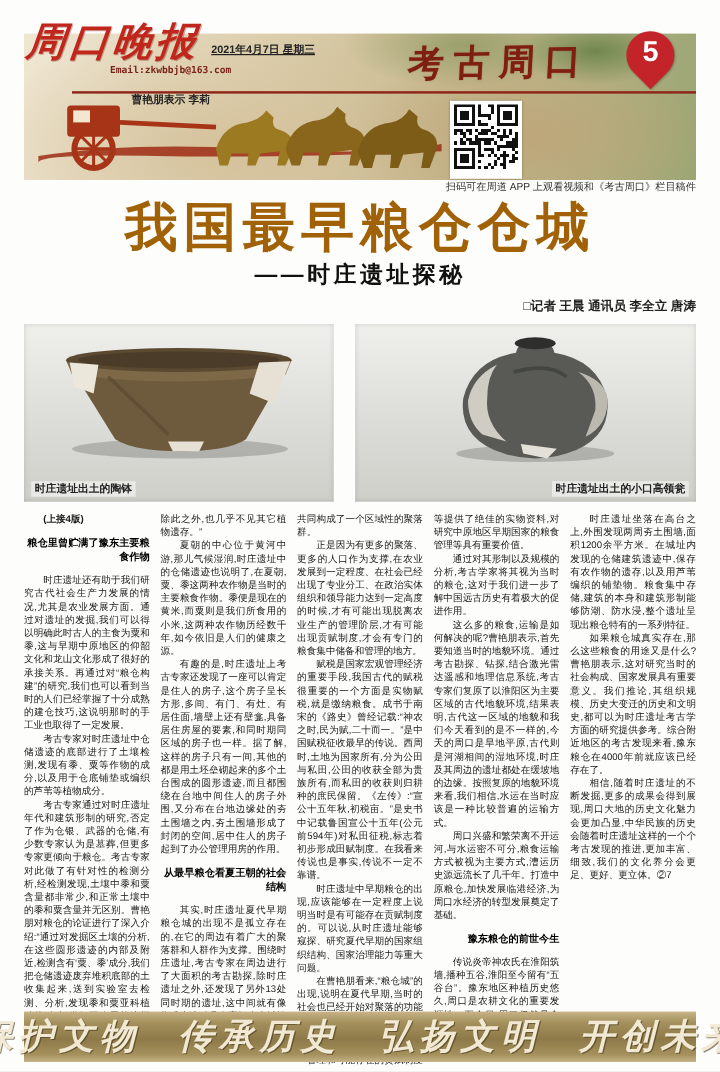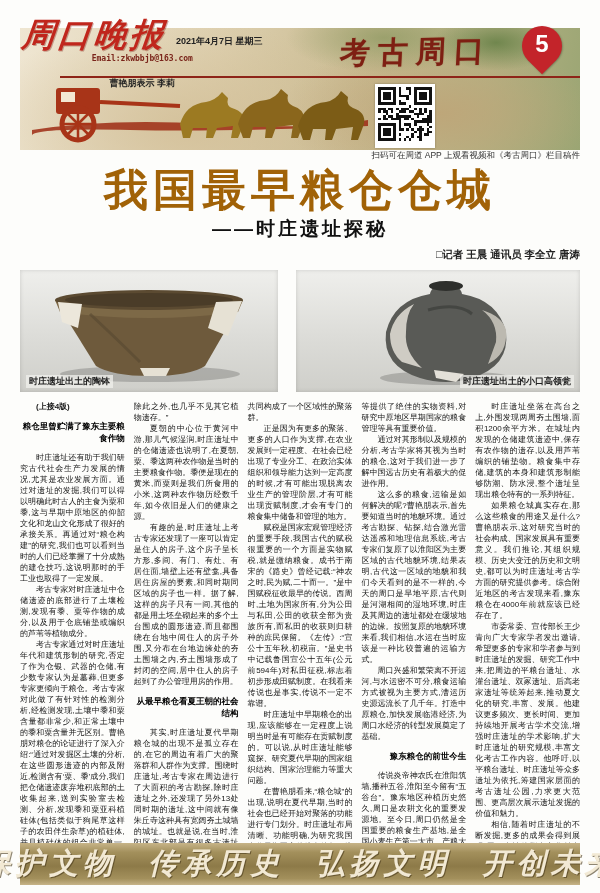--- a/index.html
+++ b/index.html
@@ -13,21 +13,21 @@
         radial-gradient(90px 40px at 85% 12%, rgba(90,120,60,.75), rgba(90,120,60,0) 70%),
         radial-gradient(140px 50px at 65% 8%, rgba(120,140,80,.55), rgba(120,140,80,0) 70%),
         radial-gradient(200px 90px at 75% 70%, rgba(190,165,120,.9), rgba(190,165,120,0) 80%),
         radial-gradient(260px 120px at 30% 80%, rgba(210,190,150,.8), rgba(210,190,150,0) 85%),
         linear-gradient(100deg,#efe6d2 0%,#ddcfae 35%,#c9bb92 60%,#b3b183 82%,#9aa573 100%);}
   .masthead{position:absolute;left:2px;top:0;z-index:3;}
   .paper-title{font-family:"DejaVu Serif",serif;font-style:italic;font-weight:bold;
       font-size:33px;line-height:34px;color:#c0261c;letter-spacing:3px;
       text-shadow:1px 1px 0 rgba(120,20,10,.35);transform:skew(-6deg);}
   .mast-row{display:flex;align-items:flex-end;gap:10px;}
-  .date-line{font-size:9px;color:#222;font-weight:bold;padding-bottom:4px;}
+  .date-line{font-size:9px;color:#222;font-weight:bold;padding-bottom:4px;text-decoration:underline;}
   .mast-sub{display:flex;gap:14px;margin-top:2px;align-items:center;flex-direction:column;}
   .contact-line{font-family:"DejaVu Sans Mono",monospace;font-size:8px;color:#7a241a;font-weight:bold;}
   .editor-line{font-size:9px;color:#222;font-weight:bold;}
   .red-rule{position:absolute;left:40px;right:0;top:58px;height:2px;background:#8e2418;z-index:2;}
   .chariot{position:absolute;left:10px;top:62px;z-index:2;}
   .column-title{position:absolute;right:88px;top:14px;z-index:3;
       font-family:"DejaVu Serif",serif;font-weight:bold;font-size:30px;color:#7e1f12;
       letter-spacing:8px;transform:skew(-4deg) rotate(-1deg);
       text-shadow:0 0 1px rgba(126,31,18,.6);}
   .pin{position:absolute;right:18px;top:8px;width:40px;height:40px;z-index:4;}
@@ -38,21 +38,21 @@
   .qr-wrap{position:absolute;right:145px;top:66px;z-index:3;background:#fff;padding:3px;
       box-shadow:0 0 2px rgba(0,0,0,.3);}
   .qr-caption{position:absolute;right:0;top:132px;z-index:3;font-size:8.5px;color:#333;
       white-space:nowrap;}
   
   .headline-block{position:relative;text-align:center;margin-top:16px;height:96px;}
   .headline{font-size:44px;line-height:48px;font-weight:900;letter-spacing:5px;color:#a16207;}
   .subheadline{font-size:19px;font-weight:bold;letter-spacing:3px;margin-top:2px;color:#111;}
   .byline{font-size:10.5px;font-weight:bold;margin-top:6px;color:#222;text-align:right;}
   
-  .photos{display:flex;gap:18px;margin-top:8px;height:122px;}
+  .photos{display:flex;gap:18px;margin-top:8px;height:148px;}
   .photo{position:relative;flex-shrink:0;overflow:hidden;
       background:linear-gradient(180deg,#efefec 0%,#dcdcd8 55%,#cfcfca 100%);
       box-shadow:inset 0 0 4px rgba(0,0,0,.15);}
   .photo.left{width:258px;} .photo.right{width:284px;}
   .photo-caption{position:absolute;bottom:4px;font-size:9px;color:#222;font-weight:bold;
       background:rgba(240,240,236,.75);padding:0 3px;}
   .photo.left .photo-caption{left:6px;} .photo.right .photo-caption{right:6px;}
   
   .article{margin-top:9px;height:468px;column-count:5;column-gap:9px;column-fill:auto;
       overflow:hidden;text-align:justify;font-size:8px;line-height:11px;color:#161616;}
@@ -392,21 +392,20 @@
       <p>赋税是国家宏观管理经济的重要手段,我国古代的赋税很重要的一个方面是实物赋税,就是缴纳粮食。成书于南宋的《路史》曾经记载:“神农之时,民为赋,二十而一。”是中国赋税征收最早的传说。西周时,土地为国家所有,分为公田与私田,公田的收获全部为贵族所有,而私田的收获则归耕种的庶民保留。《左传》:“宣公十五年秋,初税亩。”是史书中记载鲁国宣公十五年(公元前594年)对私田征税,标志着初步形成田赋制度。在我看来传说也是事实,传说不一定不靠谱。</p>
       <p>时庄遗址中早期粮仓的出现,应该能够在一定程度上说明当时是有可能存在贡赋制度的。可以说,从时庄遗址能够窥探、研究夏代早期的国家组织结构、国家治理能力等重大问题。</p>
       <p>在曹艳朋看来,“粮仓城”的出现,说明在夏代早期,当时的社会也已经开始对聚落的功能进行专门划分。时庄遗址布局清晰、功能明确,为研究我国古代早期国家的粮食储备、统一管理和可能存在的贡赋制度等提供了绝佳的实物资料,对研究中原地区早期国家的粮食管理等具有重要价值。</p>
       <p>通过对其形制以及规模的分析,考古学家将其视为当时的粮仓,这对于我们进一步了解中国远古历史有着极大的促进作用。</p>
       <p>这么多的粮食,运输是如何解决的呢?曹艳朋表示,首先要知道当时的地貌环境。通过考古勘探、钻探,结合激光雷达遥感和地理信息系统,考古专家们复原了以淮阳区为主要区域的古代地貌环境,结果表明,古代这一区域的地貌和我们今天看到的是不一样的,今天的周口是旱地平原,古代则是河湖相间的湿地环境,时庄及其周边的遗址都处在缓坡地的边缘。按照复原的地貌环境来看,我们相信,水运在当时应该是一种比较普遍的运输方式。</p>
       <p>周口兴盛和繁荣离不开运河,与水运密不可分,粮食运输方式被视为主要方式,漕运历史源远流长了几千年。打造中原粮仓,加快发展临港经济,为周口水经济的转型发展奠定了基础。</p>
       <h3>豫东粮仓的前世今生</h3>
       <p>传说炎帝神农氏在淮阳筑墙,播种五谷,淮阳至今留有“五谷台”。豫东地区种植历史悠久,周口是农耕文化的重要发源地。至今日,周口仍然是全国重要的粮食生产基地,是全国小麦生产第一大市、产粮大市,被誉为“中原粮仓”。</p>
       <p>时庄遗址坐落在高台之上,外围发现两周夯土围墙,面积1200余平方米。在城址内发现的仓储建筑遗迹中,保存有农作物的遗存,以及用芦苇编织的铺垫物。粮食集中存储,建筑的本身和建筑形制能够防潮、防水浸,整个遗址呈现出粮仓特有的一系列特征。</p>
       <p>如果粮仓城真实存在,那么这些粮食的用途又是什么?曹艳朋表示,这对研究当时的社会构成、国家发展具有重要意义。我们推论,其组织规模、历史大变迁的历史和文明史,都可以为时庄遗址考古学方面的研究提供参考。综合附近地区的考古发现来看,豫东粮仓在4000年前就应该已经存在了。</p>
-      <p>市委常委、宣传部长王少青向广大专家学者发出邀请,希望更多的专家和学者参与到时庄遗址的发掘、研究工作中来,把周边的平粮台遗址、水灌台遗址、双冢遗址、后高老家遗址等统筹起来,推动夏文化的研究,丰富、发展。他建议更多频次、更长时间、更加持续地开展考古学术交流,增强时庄遗址的学术影响,扩大时庄遗址的研究规模,丰富文化考古工作内容。他呼吁,以平粮台遗址、时庄遗址等众多遗址为依托,筹建国家层面的考古遗址公园,力求更大范围、更高层次展示遗址发掘的价值和魅力。</p>
       <p>相信,随着时庄遗址的不断发掘,更多的成果会得到展现,周口大地的历史文化魅力会更加凸显,中华民族的历史会随着时庄遗址这样的一个个考古发现的推进,更加丰富、细致,我们的文化养分会更足、更好、更立体。②7</p>
     </div>
 
   <div class="footer-banner">
     <div class="banner-text">保护文物 传承历史 弘扬文明 开创未来</div>
   </div>
 
 </div>
 
 </body></html>

